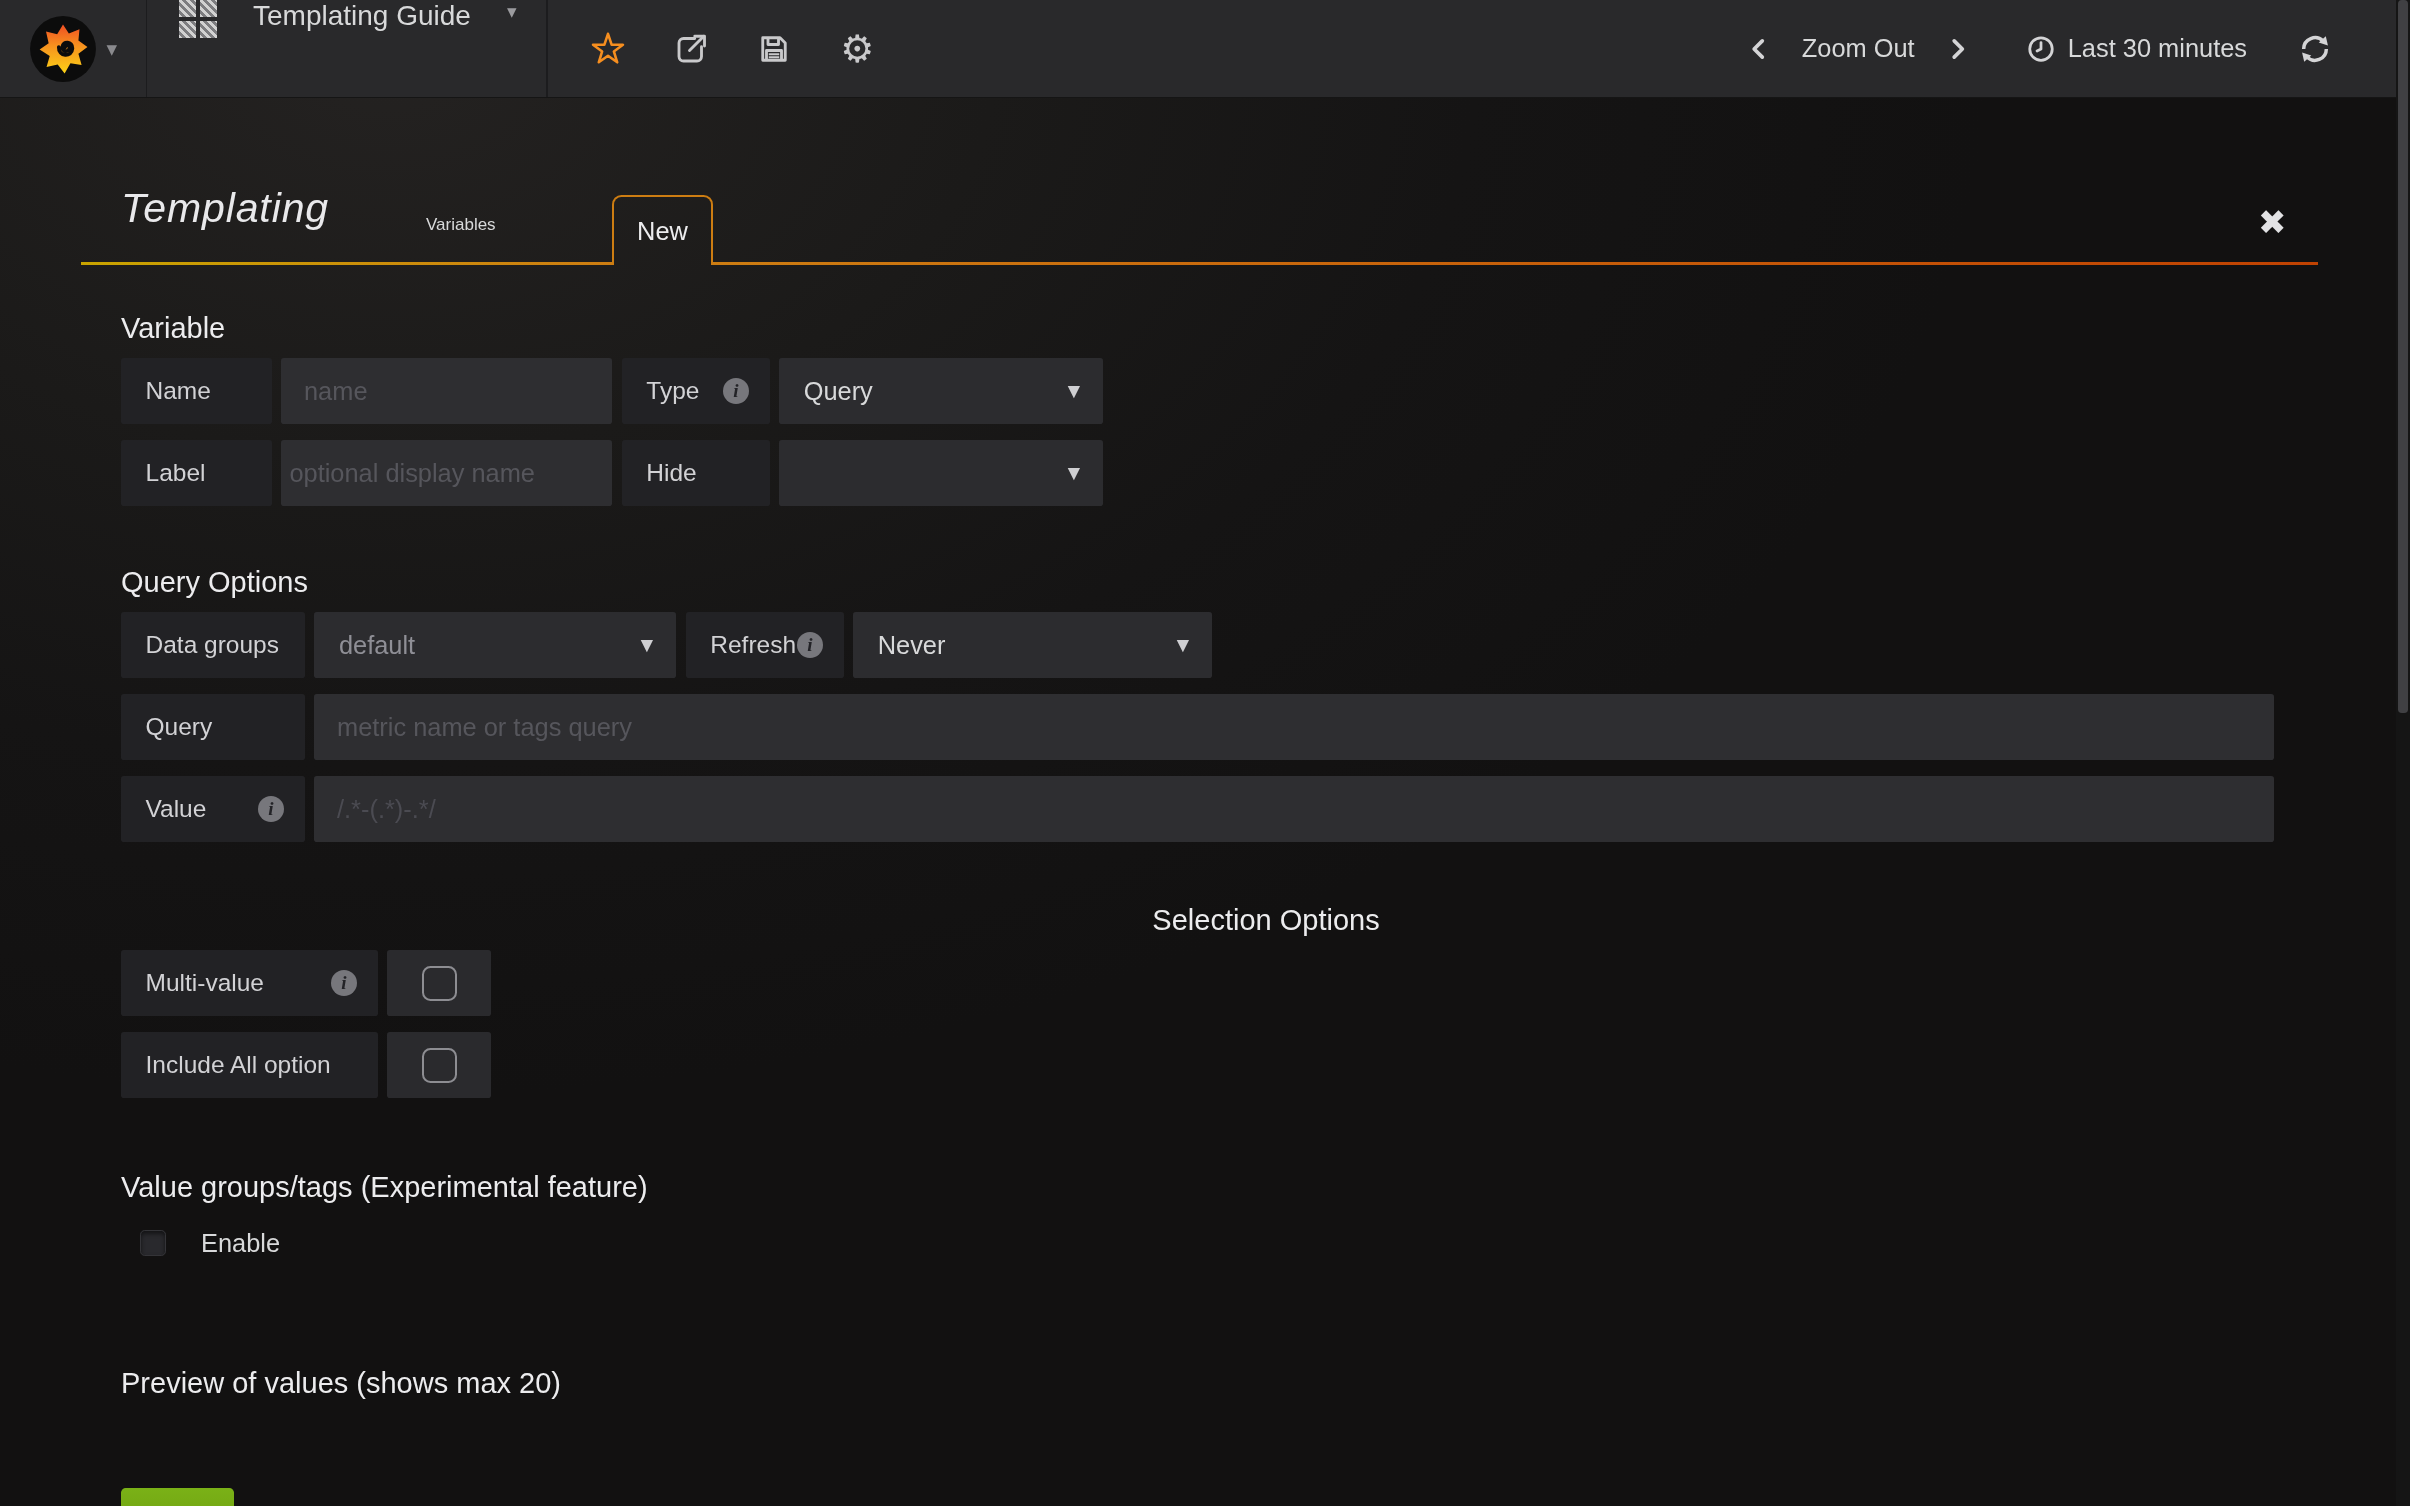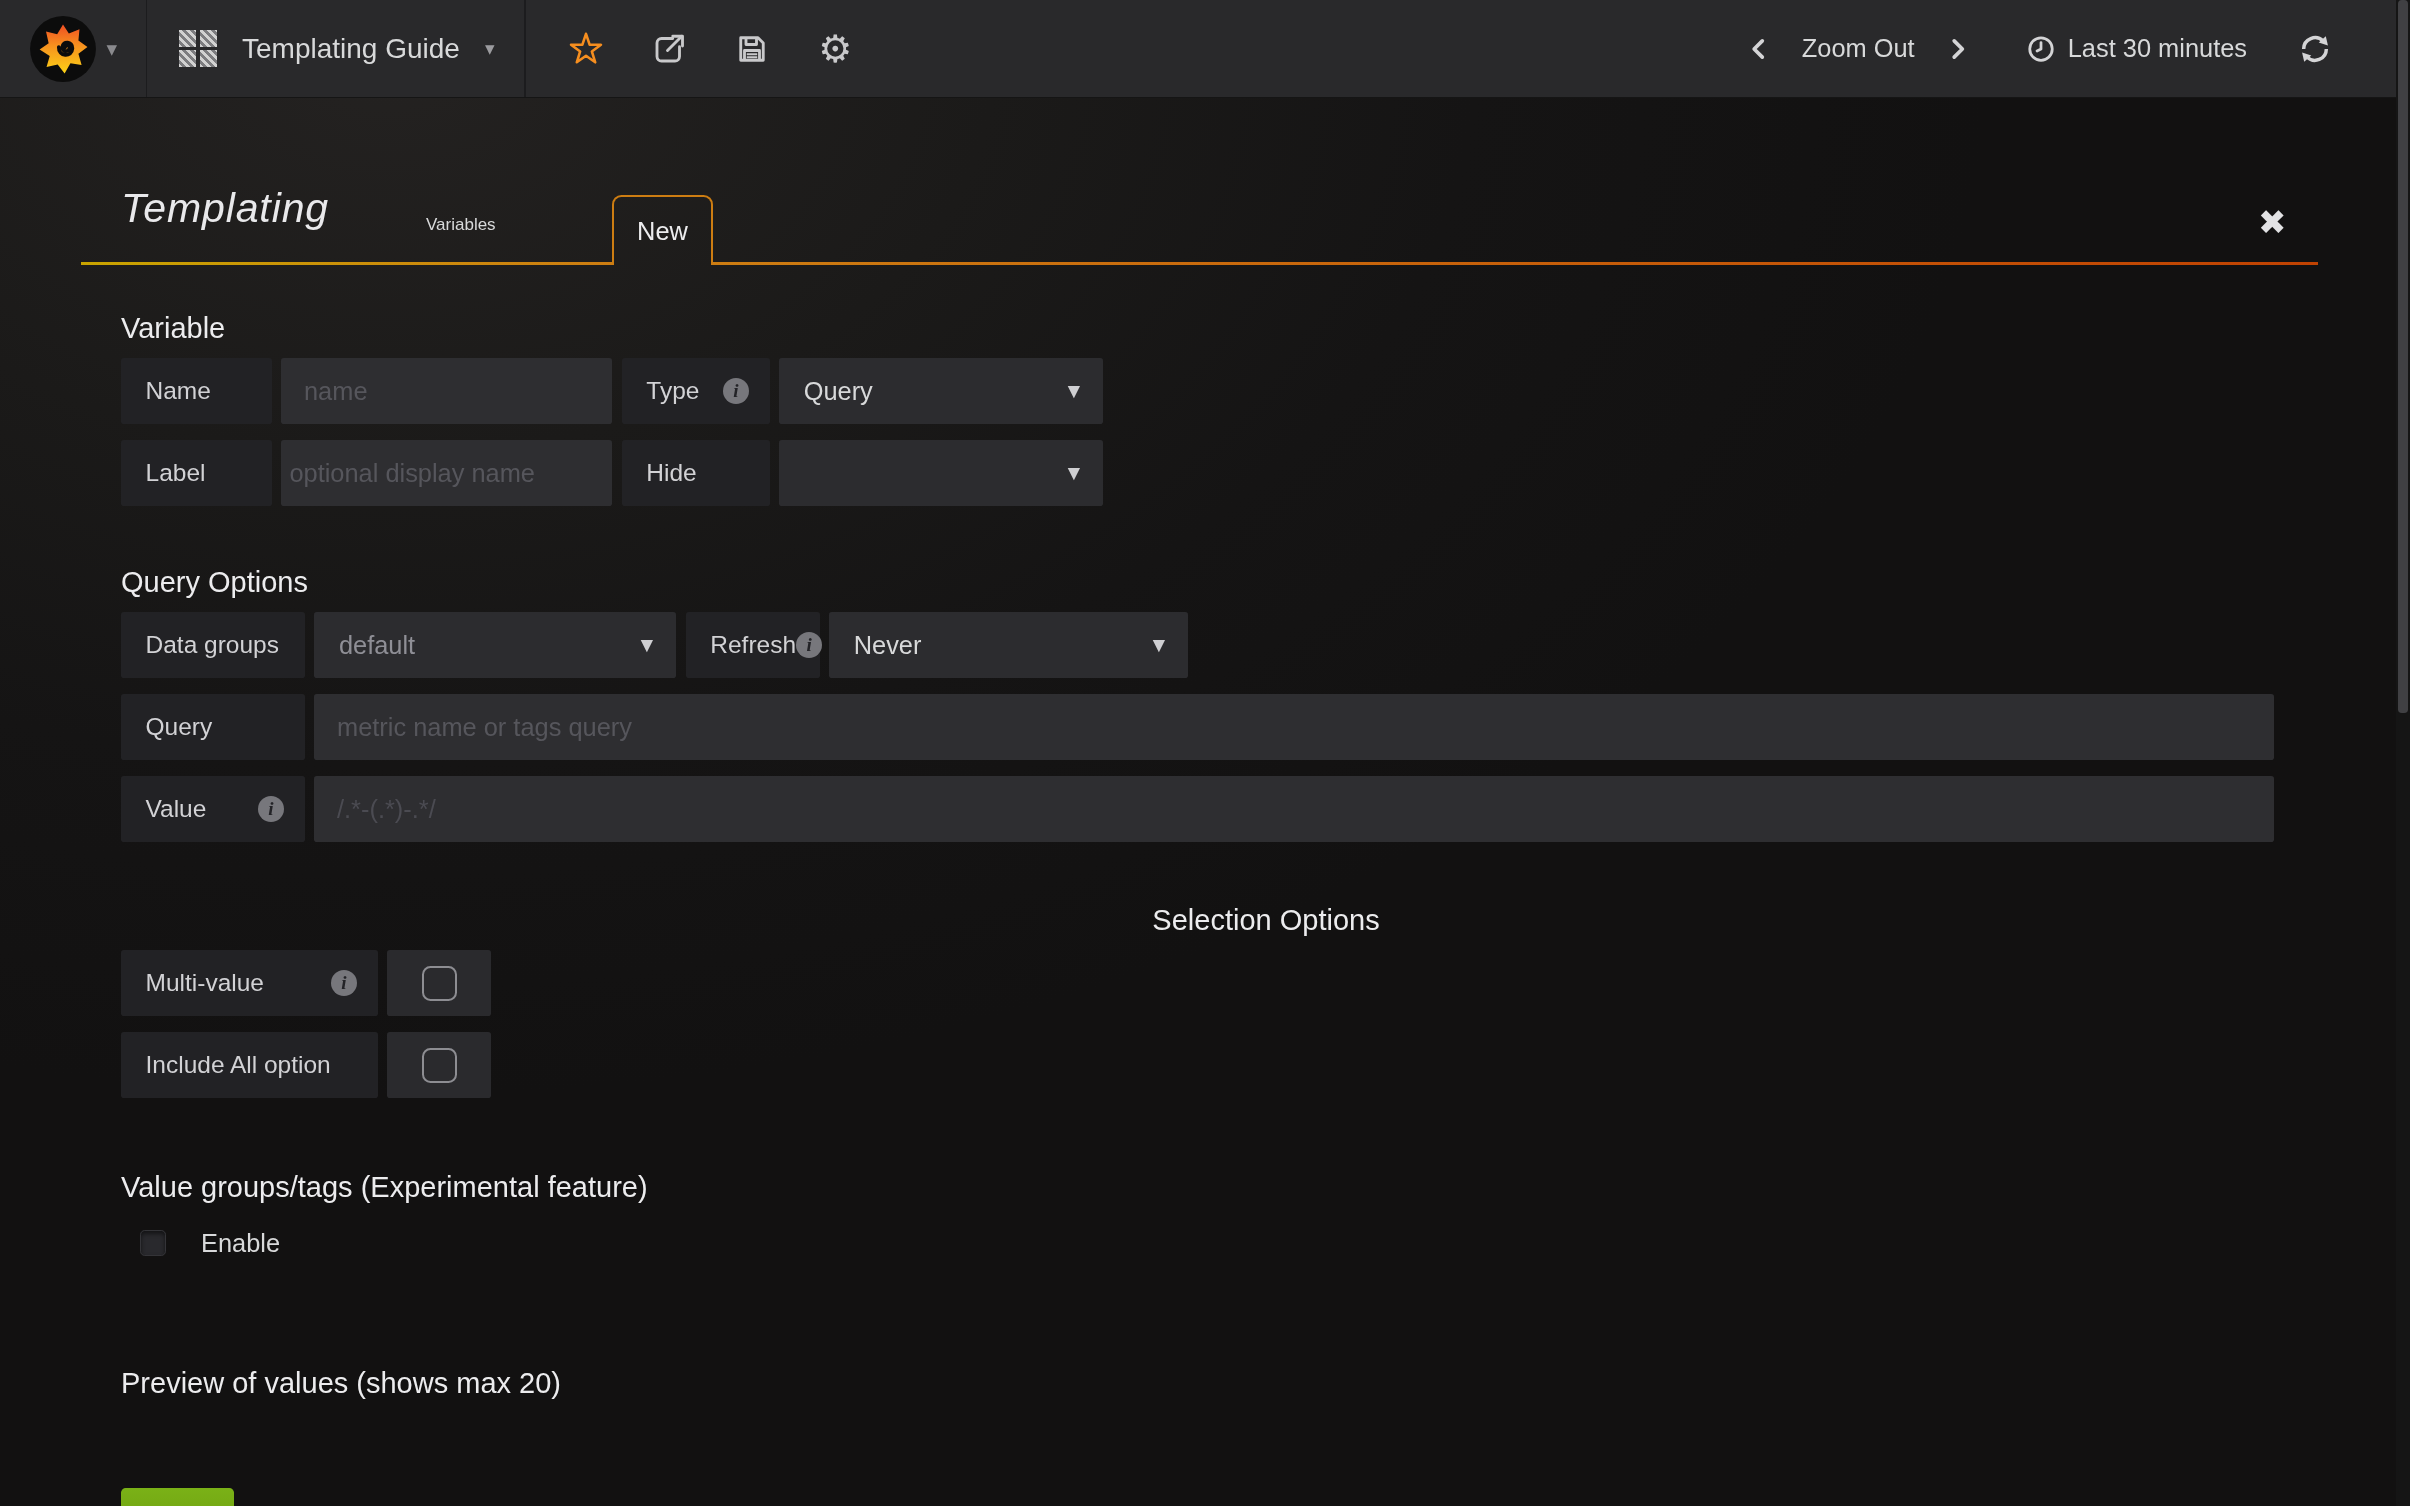--- a/index.html
+++ b/index.html
@@ -12,21 +12,21 @@
   }
 
   
   .navbar {
     position:relative; z-index:2;
     height:98px; display:flex; align-items:center;
     background:#29292b; border-bottom:1.9px solid #151515;
   }
   .logo-section { width:147px; height:100%; display:flex; align-items:center; justify-content:center; gap:9.4px; border-right:1.9px solid #1c1c1e; cursor:pointer; }
   .logo-caret { color:#8a8a8e; font-size:21px; }
-  .dash-nav { height:100%; display:flex; align-items:center; gap:25px; padding:0 30px 0 32px; cursor:pointer; }
+  .dash-nav { height:100%; display:flex; gap:36px; padding:0 30px 0 32px; cursor:pointer; }
   .grid-icon { width:38px; height:38px; display:grid; grid-template-columns:17px 17px; grid-template-rows:17px 17px; gap:3.8px; }
   .grid-icon span { background:repeating-linear-gradient(45deg,#d2d2d2 0 2.8px,#7d7d80 2.8px 5.6px); }
   .dash-title { font-size:28px; color:#d8d9da; }
   .dash-caret { color:#9b9b9f; font-size:19px; }
   .nav-divider { width:1.9px; height:100%; background:#1c1c1e; }
   .nav-icons { display:flex; align-items:center; gap:45px; padding:0 41px; height:100%; }
   .icon-btn { display:flex; align-items:center; justify-content:center; width:38px; height:38px; cursor:pointer; }
   .gear-glyph { font-size:38px; color:#c9c9cb; line-height:1; }
   .nav-right { margin-left:auto; display:flex; align-items:center; padding-right:77px; font-size:25.4px; color:#d8d9da; }
   .chev { display:flex; align-items:center; padding:0 19px; cursor:pointer; }
@@ -218,21 +218,21 @@
   </div>
 
   <h2 class="section mt-qo">Query Options</h2>
 
   <div class="frow">
     <span class="flabel" style="width:184px">Data groups</span>
     <span class="fselect" style="width:362px">
       <span class="muted">default</span>
       <span class="sel-caret">▼</span>
     </span>
-    <span class="flabel" style="width:134px; padding-right:21px">
+    <span class="flabel" style="width:158px; padding-right:21px">
       <span>Refresh</span>
       <span class="info-icon">i</span>
     </span>
     <span class="fselect" style="width:359px">
       <span>Never</span>
       <span class="sel-caret">▼</span>
     </span>
   </div>
 
   <div class="frow">

